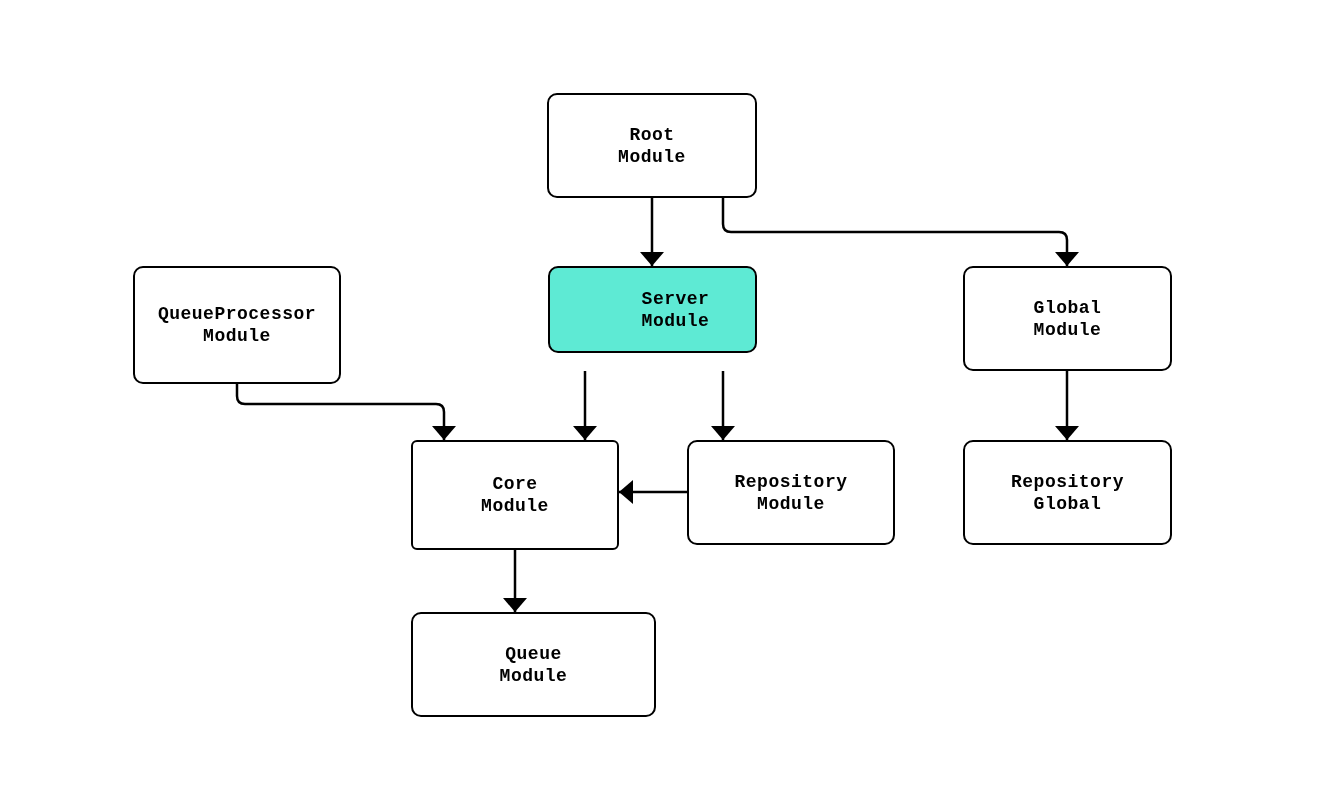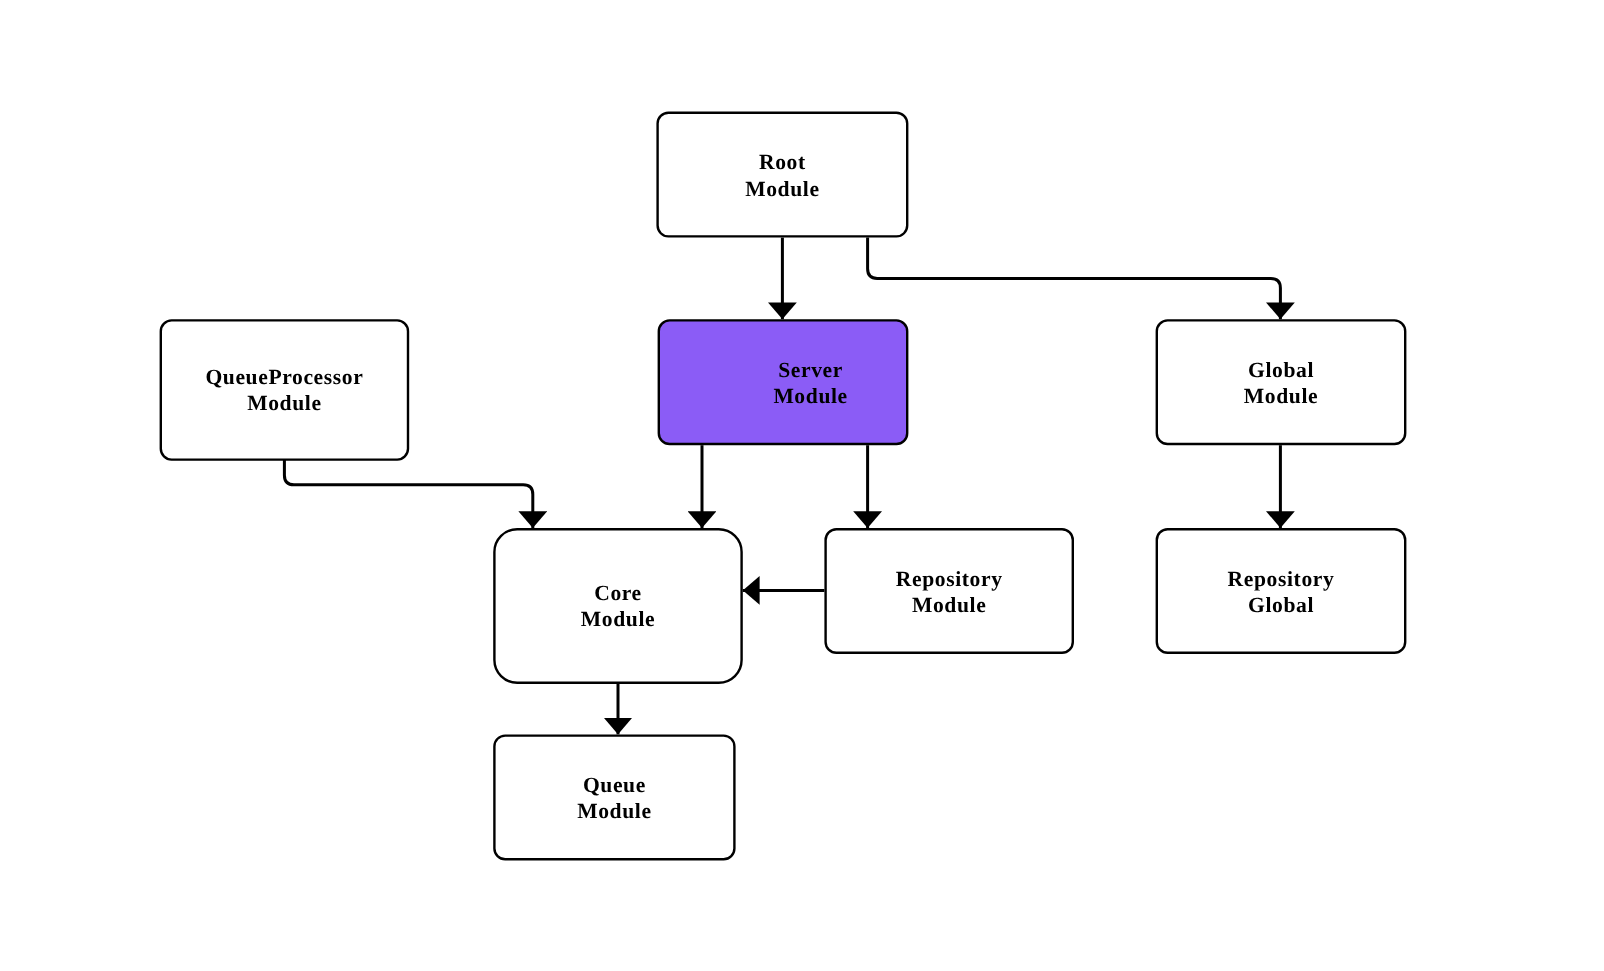--- a/index.html
+++ b/index.html
@@ -6,21 +6,21 @@
     margin: 0;
     padding: 0;
     background: #ffffff;
   }
   .canvas {
     position: relative;
     width: 1337px;
     height: 809px;
     background: #ffffff;
     overflow: hidden;
-    font-family: Liberation Serif, serif;
+    font-family: Liberation Mono, monospace;
   }
   .edges-layer {
     position: absolute;
     left: 0;
     top: 0;
     width: 1337px;
     height: 809px;
   }
   .edge-path {
     fill: none;
@@ -67,38 +67,38 @@
   </svg>
   <div id="node-layer">
       <div class="node" style="left: 547px; top: 93px; width: 210px; height: 105px; background: rgb(255, 255, 255); border: 2.5px solid rgb(0, 0, 0); border-radius: 10px;">
         <span class="node-label" style="color: rgb(0, 0, 0);">Root
 Module</span>
       </div>
       <div class="node" style="left: 133px; top: 266px; width: 208px; height: 118px; background: rgb(255, 255, 255); border: 2.5px solid rgb(0, 0, 0); border-radius: 10px;">
         <span class="node-label" style="color: rgb(0, 0, 0);">QueueProcessor
 Module</span>
       </div>
-      <div class="node" style="left: 548px; top: 266px; width: 209px; height: 105px; background: #8b5cf6; border: 2.5px solid rgb(0, 0, 0); border-radius: 10px; padding-left: 46px;">
+      <div class="node" style="left: 548px; top: 266px; width: 209px; height: 87px; background: #5eead4; border: 2.5px solid rgb(0, 0, 0); border-radius: 10px; padding-left: 46px;">
         <span class="node-label" style="color: rgb(0, 0, 0);">Server
 Module</span>
       </div>
       <div class="node" style="left: 963px; top: 266px; width: 209px; height: 105px; background: rgb(255, 255, 255); border: 2.5px solid rgb(0, 0, 0); border-radius: 10px;">
         <span class="node-label" style="color: rgb(0, 0, 0);">Global
 Module</span>
       </div>
-      <div class="node" style="left: 411px; top: 440px; width: 208px; height: 130px; background: rgb(255, 255, 255); border: 2.5px solid rgb(0, 0, 0); border-radius: 20px;">
+      <div class="node" style="left: 411px; top: 440px; width: 208px; height: 110px; background: rgb(255, 255, 255); border: 2.5px solid rgb(0, 0, 0); border-radius: 6px;">
         <span class="node-label" style="color: rgb(0, 0, 0);">Core
 Module</span>
       </div>
       <div class="node" style="left: 687px; top: 440px; width: 208px; height: 105px; background: rgb(255, 255, 255); border: 2.5px solid rgb(0, 0, 0); border-radius: 10px;">
         <span class="node-label" style="color: rgb(0, 0, 0);">Repository
 Module</span>
       </div>
       <div class="node" style="left: 963px; top: 440px; width: 209px; height: 105px; background: rgb(255, 255, 255); border: 2.5px solid rgb(0, 0, 0); border-radius: 10px;">
         <span class="node-label" style="color: rgb(0, 0, 0);">Repository
 Global</span>
       </div>
-      <div class="node" style="left: 411px; top: 612px; width: 202px; height: 105px; background: rgb(255, 255, 255); border: 2.5px solid rgb(0, 0, 0); border-radius: 10px;">
+      <div class="node" style="left: 411px; top: 612px; width: 245px; height: 105px; background: rgb(255, 255, 255); border: 2.5px solid rgb(0, 0, 0); border-radius: 10px;">
         <span class="node-label" style="color: rgb(0, 0, 0);">Queue
 Module</span>
       </div>
     </div>
 </div>
 
 </body></html>

